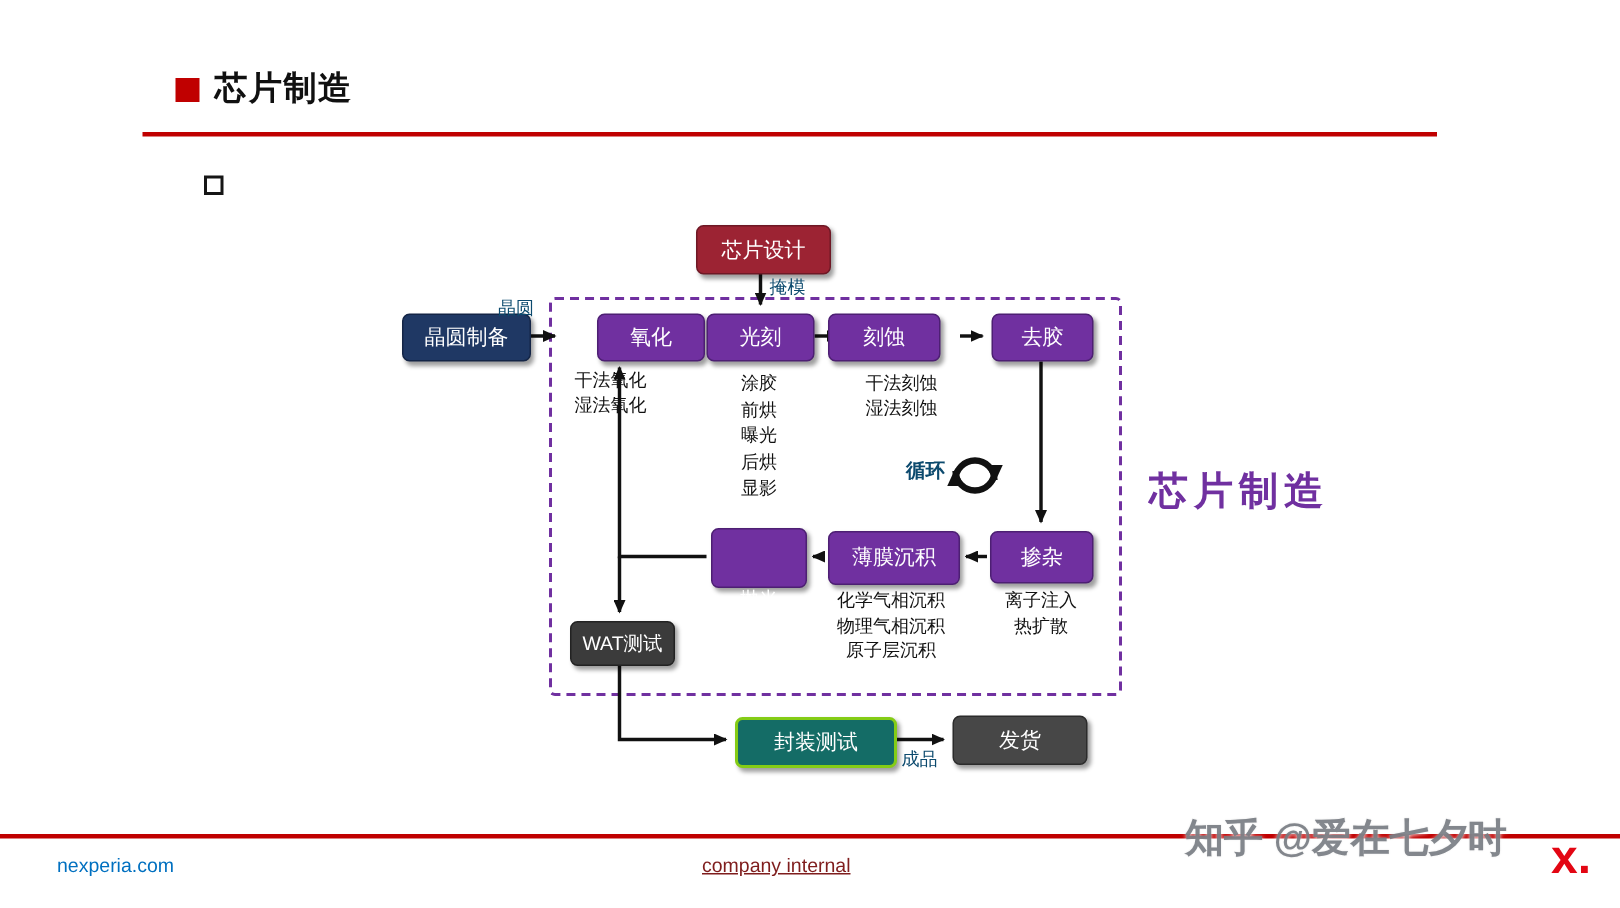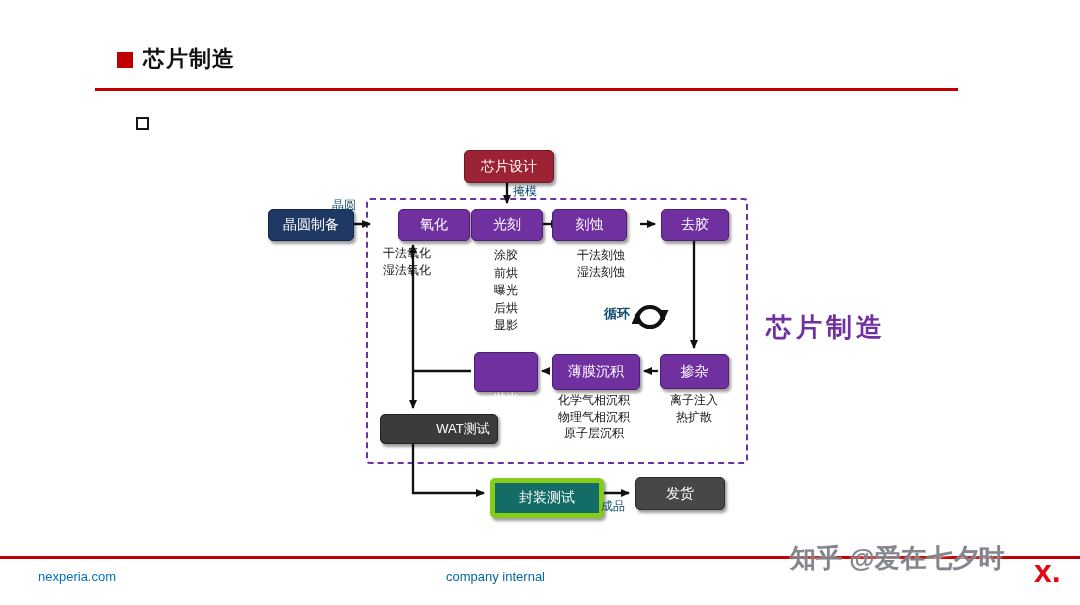--- a/index.html
+++ b/index.html
@@ -18,22 +18,22 @@
                  border:2.5px dashed #7030A0;border-radius:4px;}
   .region-label{position:absolute;left:766px;top:310px;font-size:26px;font-weight:800;
                 color:#7030A0;letter-spacing:4px;}
 
   .box{position:absolute;display:flex;align-items:center;justify-content:center;
        color:#ffffff;font-weight:400;font-size:14px;border-radius:5px;
        box-shadow:2px 2.5px 3px rgba(0,0,0,0.38);text-align:center;line-height:1.12;z-index:2;}
   .purple{background:#7030A0;border:1px solid #4d1f73;}
   .darkred{background:#9C2333;border:1px solid #6e1825;}
   .navy{background:#1F3864;border:1px solid #142546;}
-  .teal{background:#146C66;border:5px solid #84cc16;}
-  .charcoal{background:#3B3B3B;border:1px solid #222222;padding-left:48px;}
+  .teal{background:#146C66;border:2px solid #84cc16;}
+  .charcoal{background:#3B3B3B;border:1px solid #222222;}
   .gray{background:#474747;border:1px solid #2b2b2b;}
 
   .b-chip-design{left:464px;top:150px;width:88px;height:31px;}
   .b-wafer-prep{left:236px;top:209px;width:84px;height:30px;margin-left:32px;}
   .b-oxidation{left:398px;top:209px;width:70px;height:30px;}
   .b-litho{left:471px;top:209px;width:70px;height:30px;}
   .b-etch{left:552px;top:209px;width:73px;height:30px;}
   .b-strip{left:661px;top:209px;width:66px;height:30px;}
   .b-cmp{left:474px;top:352px;width:62px;height:38px;font-size:12.5px;flex-direction:column;gap:40px;}
   .b-deposition{left:552px;top:354px;width:86px;height:34px;}
@@ -56,21 +56,21 @@
   .l-mask{left:513px;top:183px;}
   .l-wafer{left:332px;top:197px;}
   .l-cycle{left:604px;top:305px;font-weight:700;font-size:13px;}
   .l-finished{left:601px;top:498px;}
 
   .arrow-layer{position:absolute;left:0;top:0;width:1080px;height:605px;z-index:1;pointer-events:none;}
 
   
   .hr-bottom{position:absolute;left:0;top:556px;width:1080px;height:3px;background:#C00000;z-index:1;}
   .footer-site{position:absolute;left:38px;top:569px;font-size:13px;color:#0070C0;z-index:2;}
-  .footer-center{position:absolute;left:446px;top:569px;font-size:13px;color:#0369a1;z-index:2;}
+  .footer-center{position:absolute;left:468px;top:569px;font-size:13px;color:#7f1d1d;z-index:2;text-decoration:underline;}
   .footer-logo{position:absolute;left:1034px;top:553px;font-size:32px;font-weight:800;
                color:#E30613;z-index:2;font-family:"Liberation Sans",sans-serif;}
   .watermark{position:absolute;left:790px;top:541px;font-size:26px;font-weight:600;z-index:5;
              color:rgba(116,121,128,0.88);
              text-shadow:0 1px 3px rgba(255,255,255,0.9),0 0 1px rgba(60,60,60,0.25);}
 </style>
 </head>
 <body>
 
 <div class="slide">

